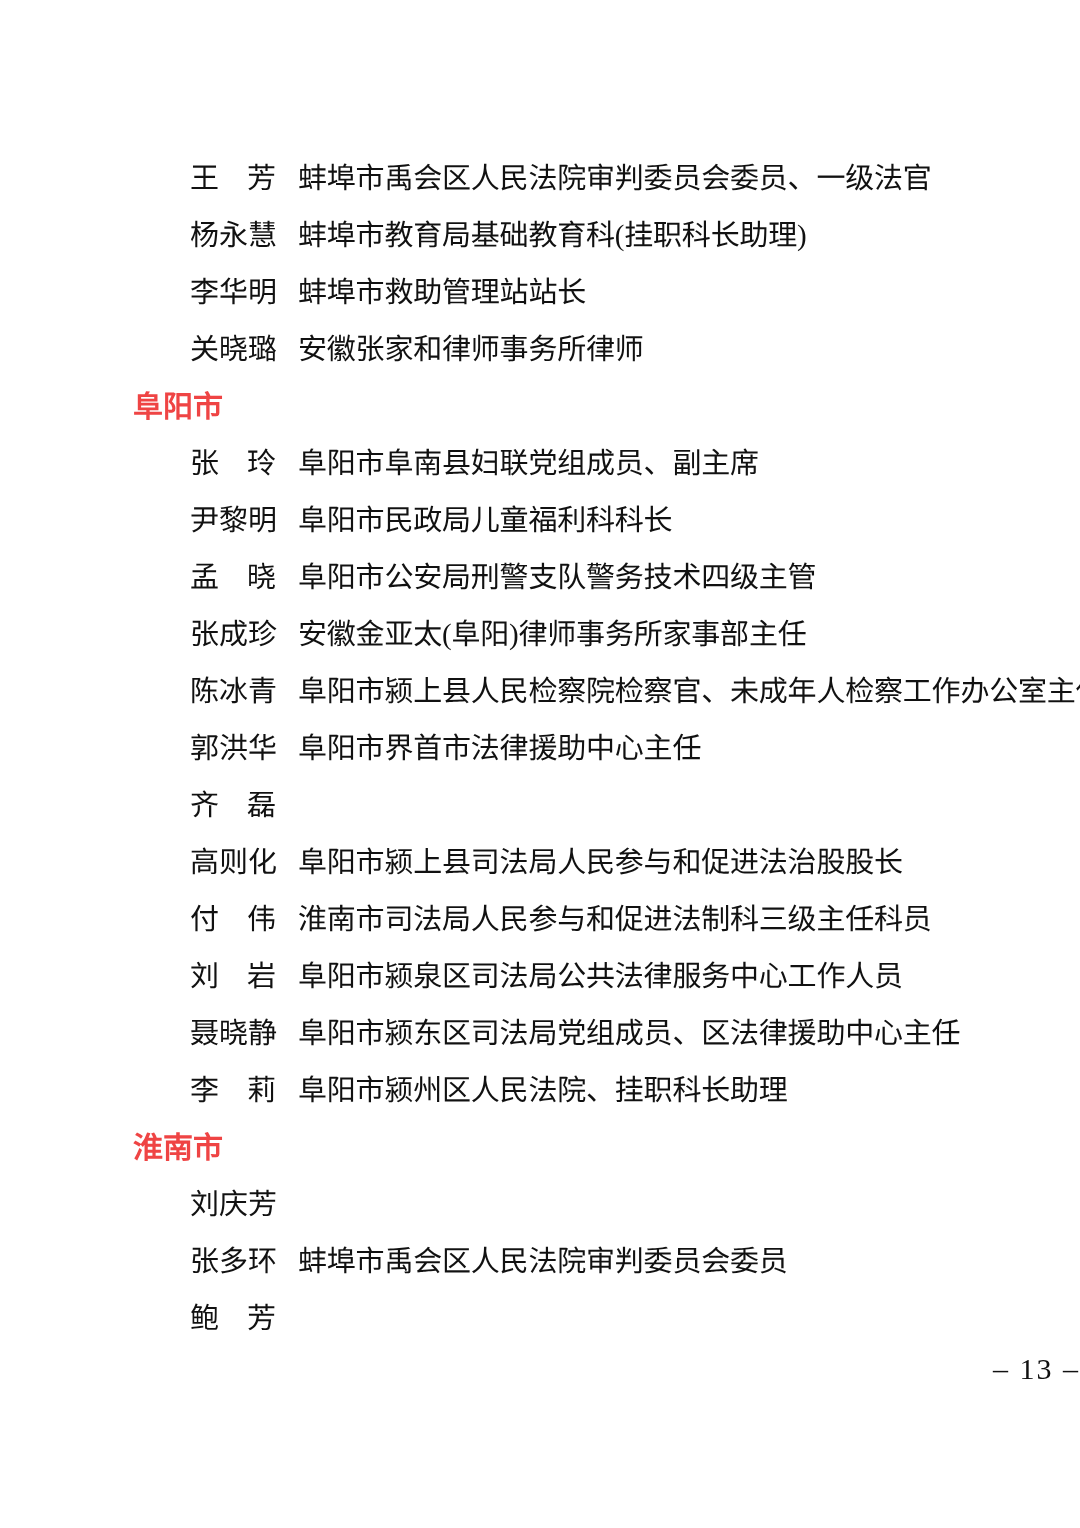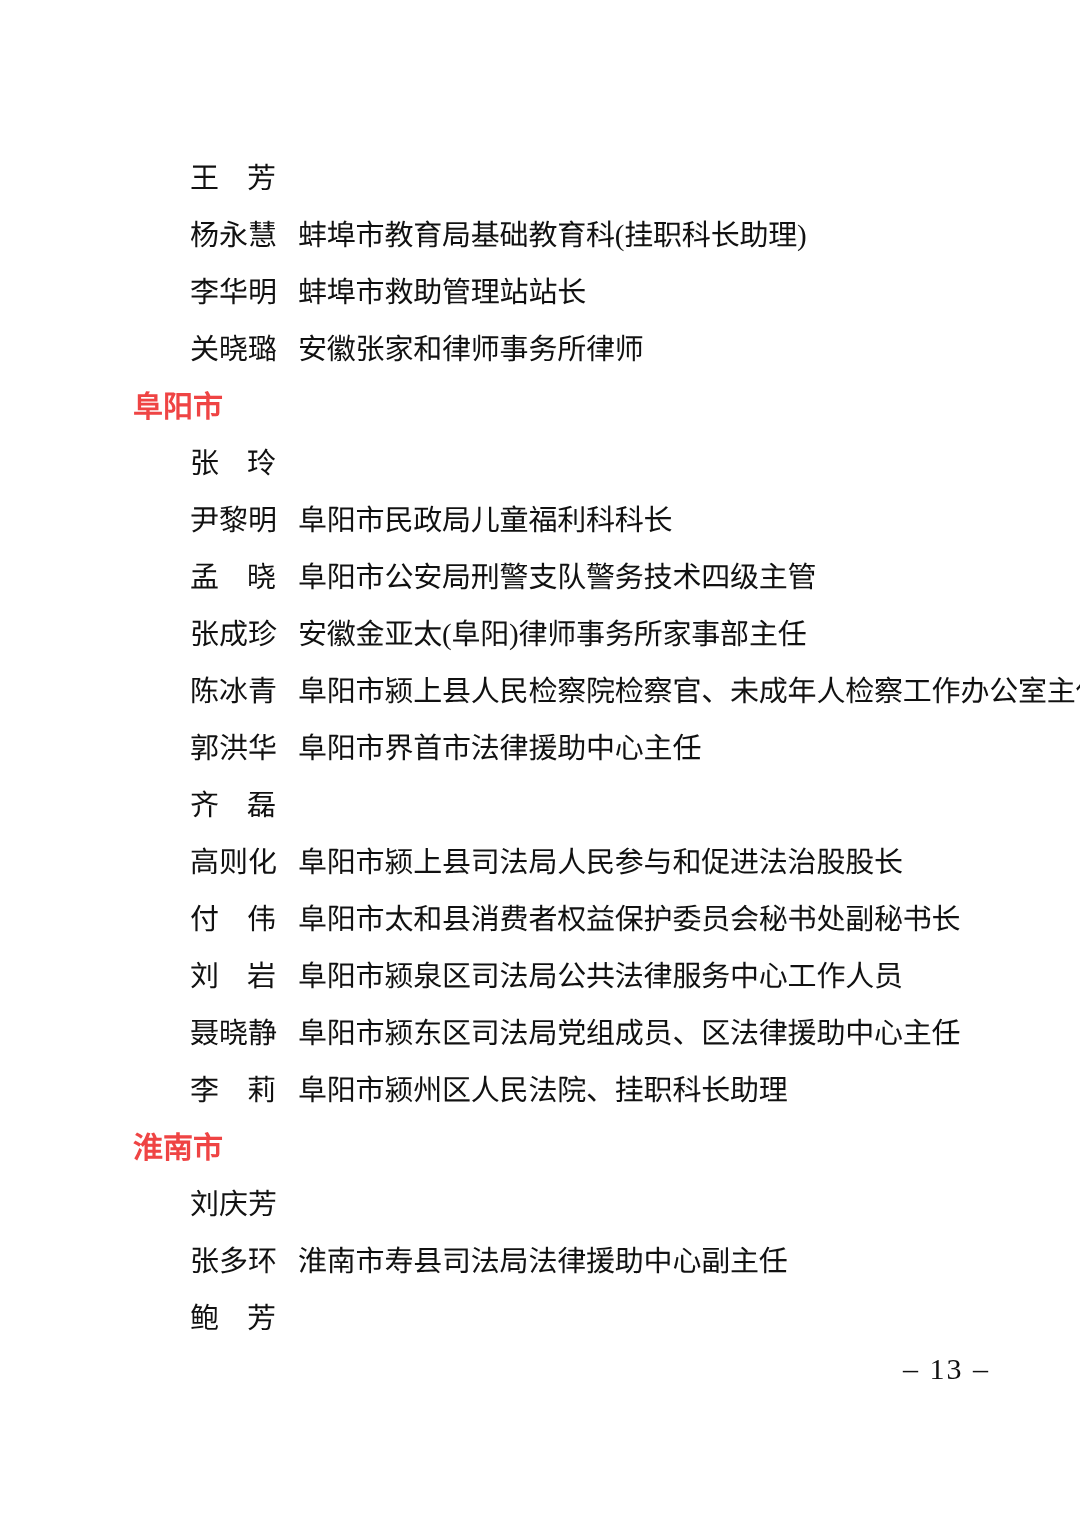--- a/index.html
+++ b/index.html
@@ -76,39 +76,39 @@
     letter-spacing: -0.2px;
   }
 
   
   #page-number {
     position: absolute;
     left: 0;
     top: 1352px;
     width: 1080px;
     text-align: right;
-    padding-right: 90px;
     box-sizing: border-box;
     font-family: "Liberation Serif", "DejaVu Serif", serif;
     font-size: 30px;
     color: #111111;
     letter-spacing: 2px;
   }
 </style>
 </head>
 <body>
 
 <div id="page">
 
   <div id="content">
       <div class="entry">
         <div class="entry-name two-char">
           <span>王</span>
           <span>芳</span>
         </div>
+        <div class="entry-desc">蚌埠市禹会区人民法院审判委员会委员、一级法官</div>
       </div>
       <div class="entry">
         <div class="entry-name three-char">
           <span>杨</span>
           <span>永</span>
           <span>慧</span>
         </div>
         <div class="entry-desc">蚌埠市教育局基础教育科(挂职科长助理)</div>
       </div>
       <div class="entry">
@@ -126,20 +126,21 @@
           <span>璐</span>
         </div>
         <div class="entry-desc">安徽张家和律师事务所律师</div>
       </div>
       <div class="section-heading">阜阳市</div>
       <div class="entry">
         <div class="entry-name two-char">
           <span>张</span>
           <span>玲</span>
         </div>
+        <div class="entry-desc">阜阳市阜南县妇联党组成员、副主席</div>
       </div>
       <div class="entry">
         <div class="entry-name three-char">
           <span>尹</span>
           <span>黎</span>
           <span>明</span>
         </div>
         <div class="entry-desc">阜阳市民政局儿童福利科科长</div>
       </div>
       <div class="entry">
@@ -185,21 +186,21 @@
           <span>则</span>
           <span>化</span>
         </div>
         <div class="entry-desc">阜阳市颍上县司法局人民参与和促进法治股股长</div>
       </div>
       <div class="entry">
         <div class="entry-name two-char">
           <span>付</span>
           <span>伟</span>
         </div>
-        <div class="entry-desc">阜阳市太和县消费者权益保护委员会秘书处副秘书长</div>
+        <div class="entry-desc">淮南市司法局人民参与和促进法制科三级主任科员</div>
       </div>
       <div class="entry">
         <div class="entry-name two-char">
           <span>刘</span>
           <span>岩</span>
         </div>
         <div class="entry-desc">阜阳市颍泉区司法局公共法律服务中心工作人员</div>
       </div>
       <div class="entry">
         <div class="entry-name three-char">
@@ -223,21 +224,21 @@
           <span>庆</span>
           <span>芳</span>
         </div>
       </div>
       <div class="entry">
         <div class="entry-name three-char">
           <span>张</span>
           <span>多</span>
           <span>环</span>
         </div>
-        <div class="entry-desc">淮南市寿县司法局法律援助中心副主任</div>
+        <div class="entry-desc">蚌埠市禹会区人民法院审判委员会委员</div>
       </div>
       <div class="entry">
         <div class="entry-name two-char">
           <span>鲍</span>
           <span>芳</span>
         </div>
       </div>
     </div>
 
   <div id="page-number">– 13 –</div>

